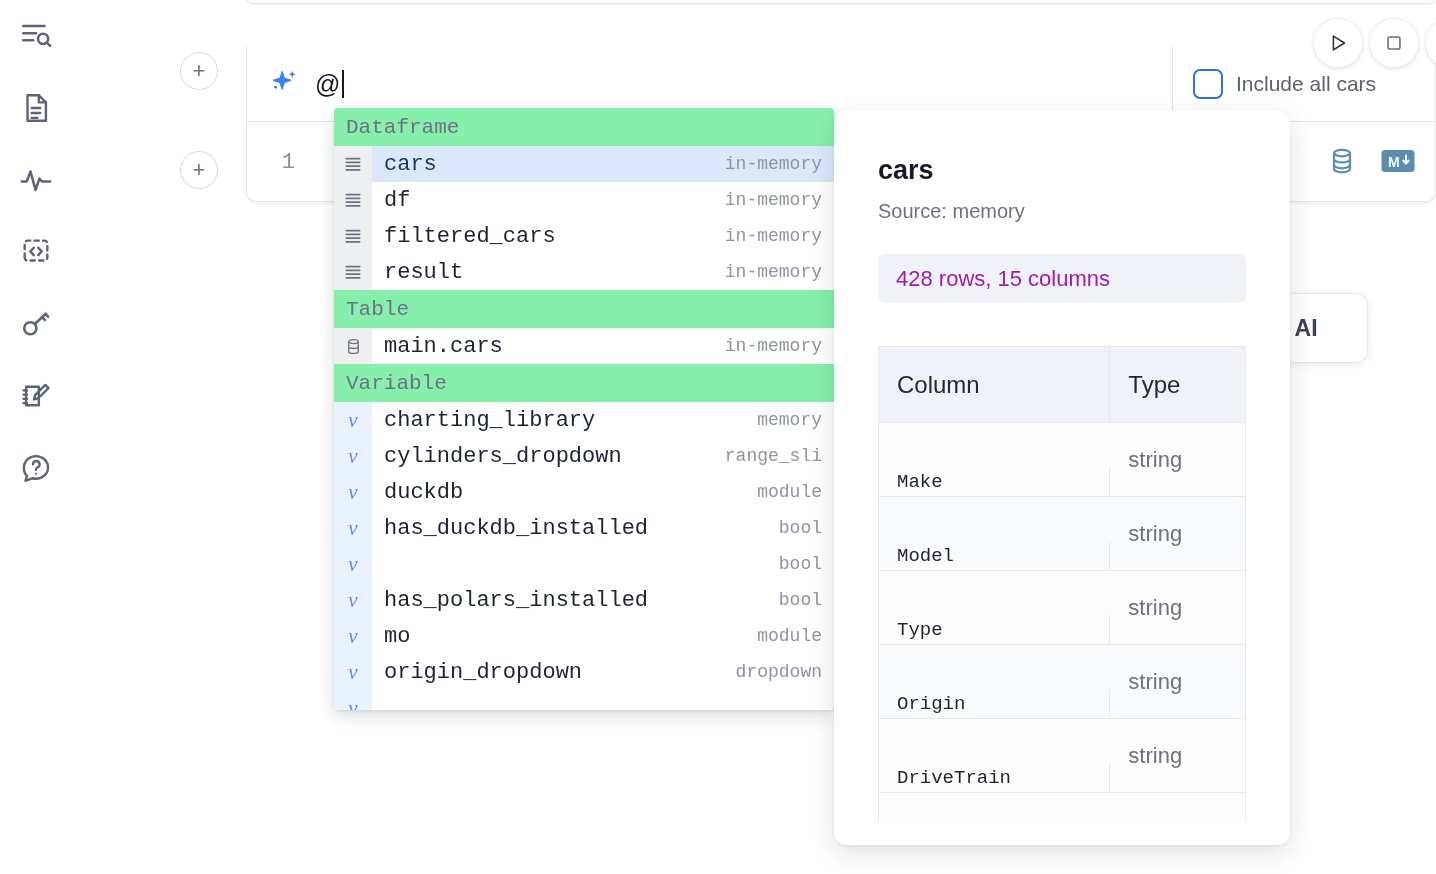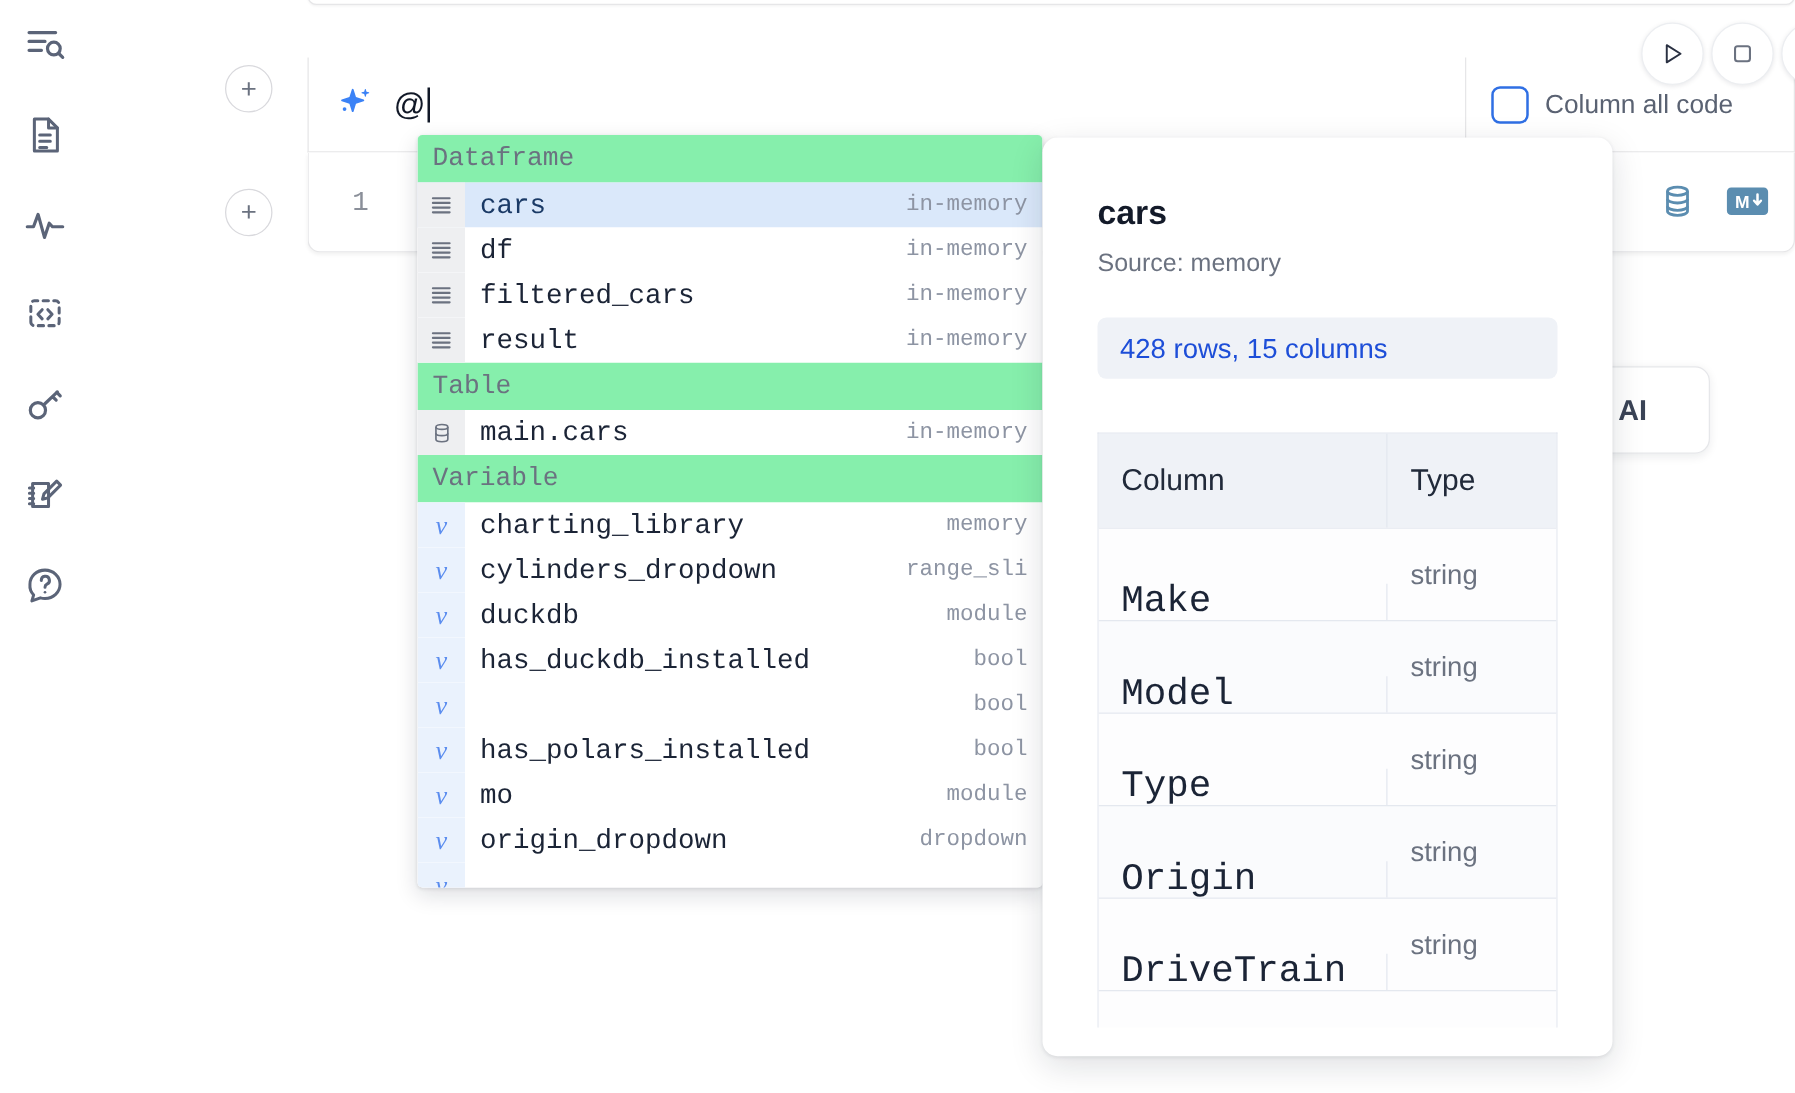--- a/index.html
+++ b/index.html
@@ -142,37 +142,37 @@
     overflow: hidden; z-index: 40;
   }
   .detail-title { position: absolute; left: 44px; top: 45px;
                   font-size: 27px; font-weight: 700; color: #131a29; }
   .detail-source { position: absolute; left: 44px; top: 90px;
                    font-size: 20px; color: #6b7280; }
   .detail-badge {
     position: absolute; left: 44px; top: 144px; width: 368px; height: 49px;
     background: #eff2f7; border-radius: 7px;
     display: flex; align-items: center; padding-left: 18px;
-    font-size: 22px; color: #1d4ed8;
+    font-size: 22px; color: #a21caf;
   }
   .detail-table { position: absolute; left: 44px; top: 236px; width: 368px;
                   border: 1px solid #e4e8ef; border-bottom: none; }
   .dt-head { display: flex; height: 75px; background: #eff2f7; }
   .dt-head div {
     display: flex; align-items: center; padding-left: 18px;
     font-size: 24px; color: #212a3a;
   }
   .dt-col1 { width: 232px; border-right: 1px solid #e4e8ef; }
   .dt-col2 { width: 135px; }
   .dt-row { display: flex; height: 74px; border-top: 1px solid #e4e8ef; background: #fdfdfe; }
   .dt-row:nth-child(even) { background: #fafbfd; }
   .dt-row .c1 {
     width: 232px; border-right: 1px solid #e4e8ef;
     display: flex; align-items: center; padding-left: 18px;
-    font-family: "Liberation Mono", monospace; font-size: 30px; color: #1b2436; margin-top: 44px;
+    font-family: "Liberation Mono", monospace; font-size: 19px; color: #1b2436; margin-top: 44px;
   }
   .dt-row .c2 {
     width: 135px; display: flex; align-items: center; padding-left: 18px;
     font-size: 22px; color: #6b7280;
   }
   .dt-row.partial { height: 30px; }
 </style>
 </head>
 <body>
 
@@ -244,21 +244,21 @@
           <circle cx="6.1" cy="14.3" r="1.05"></circle>
         </svg>
       </span>
       <span class="ai-input-wrap">
         <span class="ai-input-text">@</span>
           <span class="caret"></span>
       </span>
     </div>
     <div class="include-wrap">
       <span class="checkbox"></span>
-      <span class="include-label">Column all code</span>
+      <span class="include-label">Include all cars</span>
     </div>
   </div>
 
   <div class="round-btn run-btn">
     <svg width="22" height="22" viewBox="0 0 24 24" fill="none" stroke="#2a3142" stroke-width="1.7" stroke-linejoin="round">
       <path d="M7 4.5 19 12 7 19.5z"></path>
     </svg>
   </div>
   <div class="round-btn stop-btn">
     <svg width="22" height="22" viewBox="0 0 24 24" fill="none" stroke="#6b7280" stroke-width="1.8">

